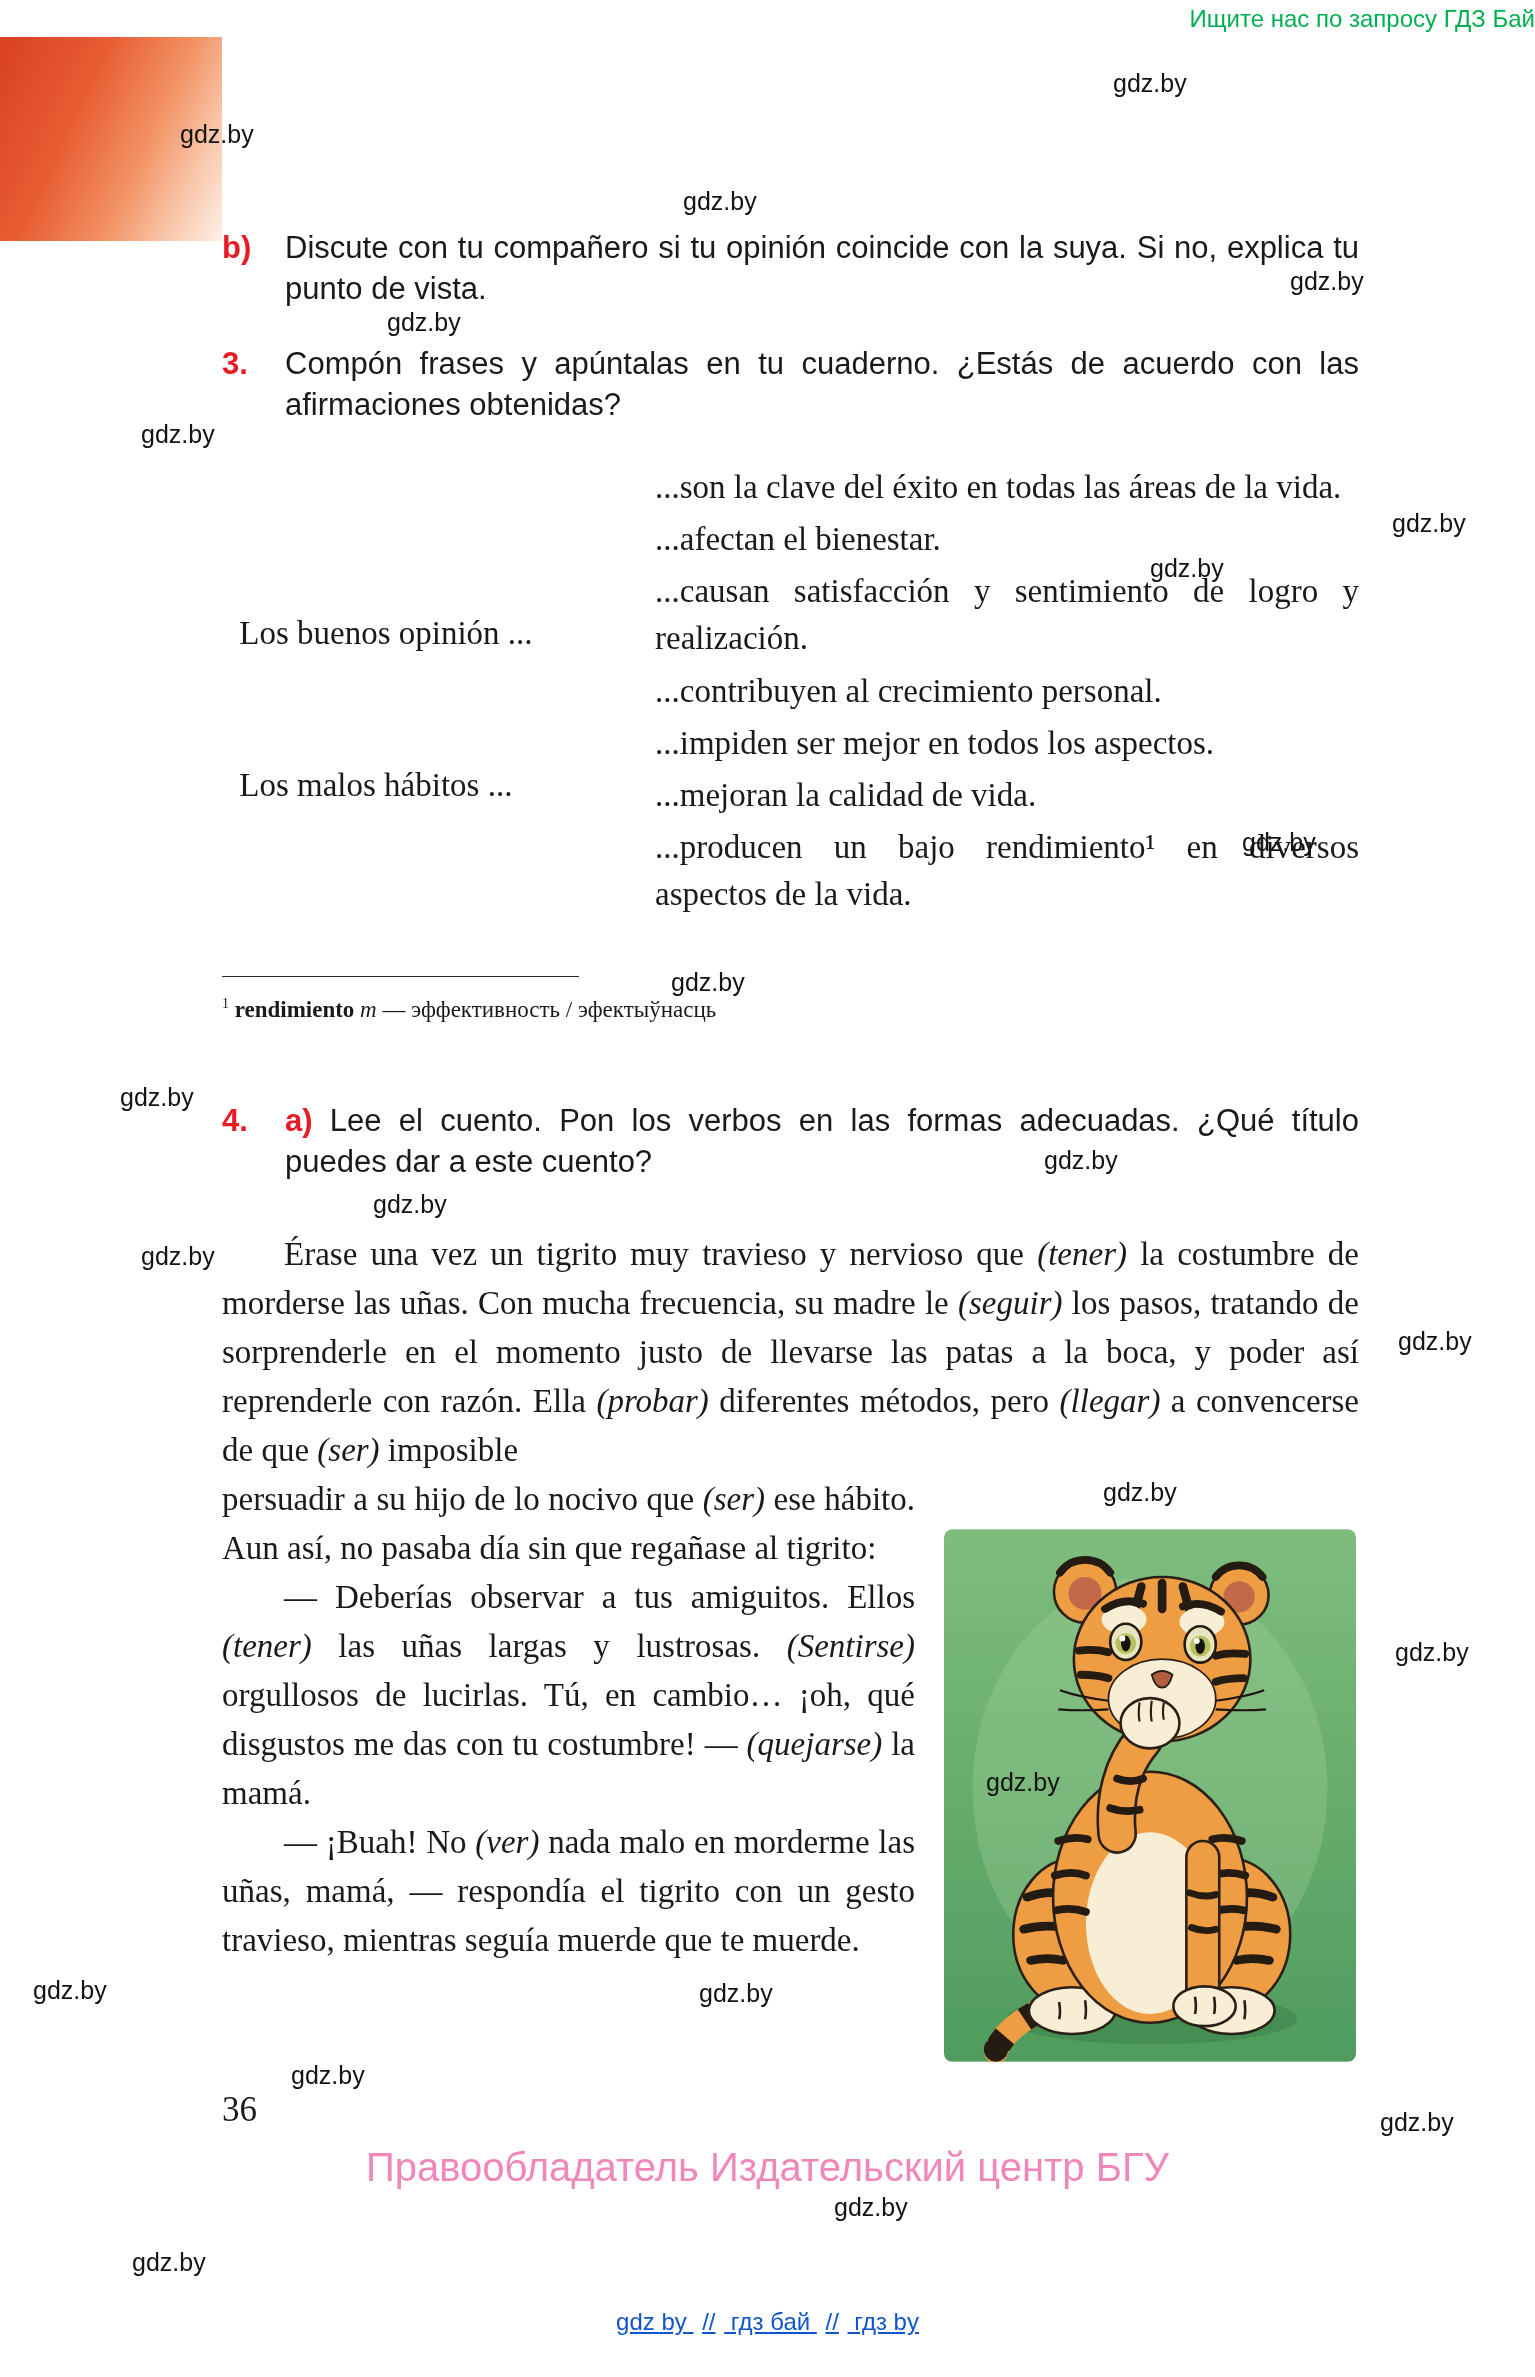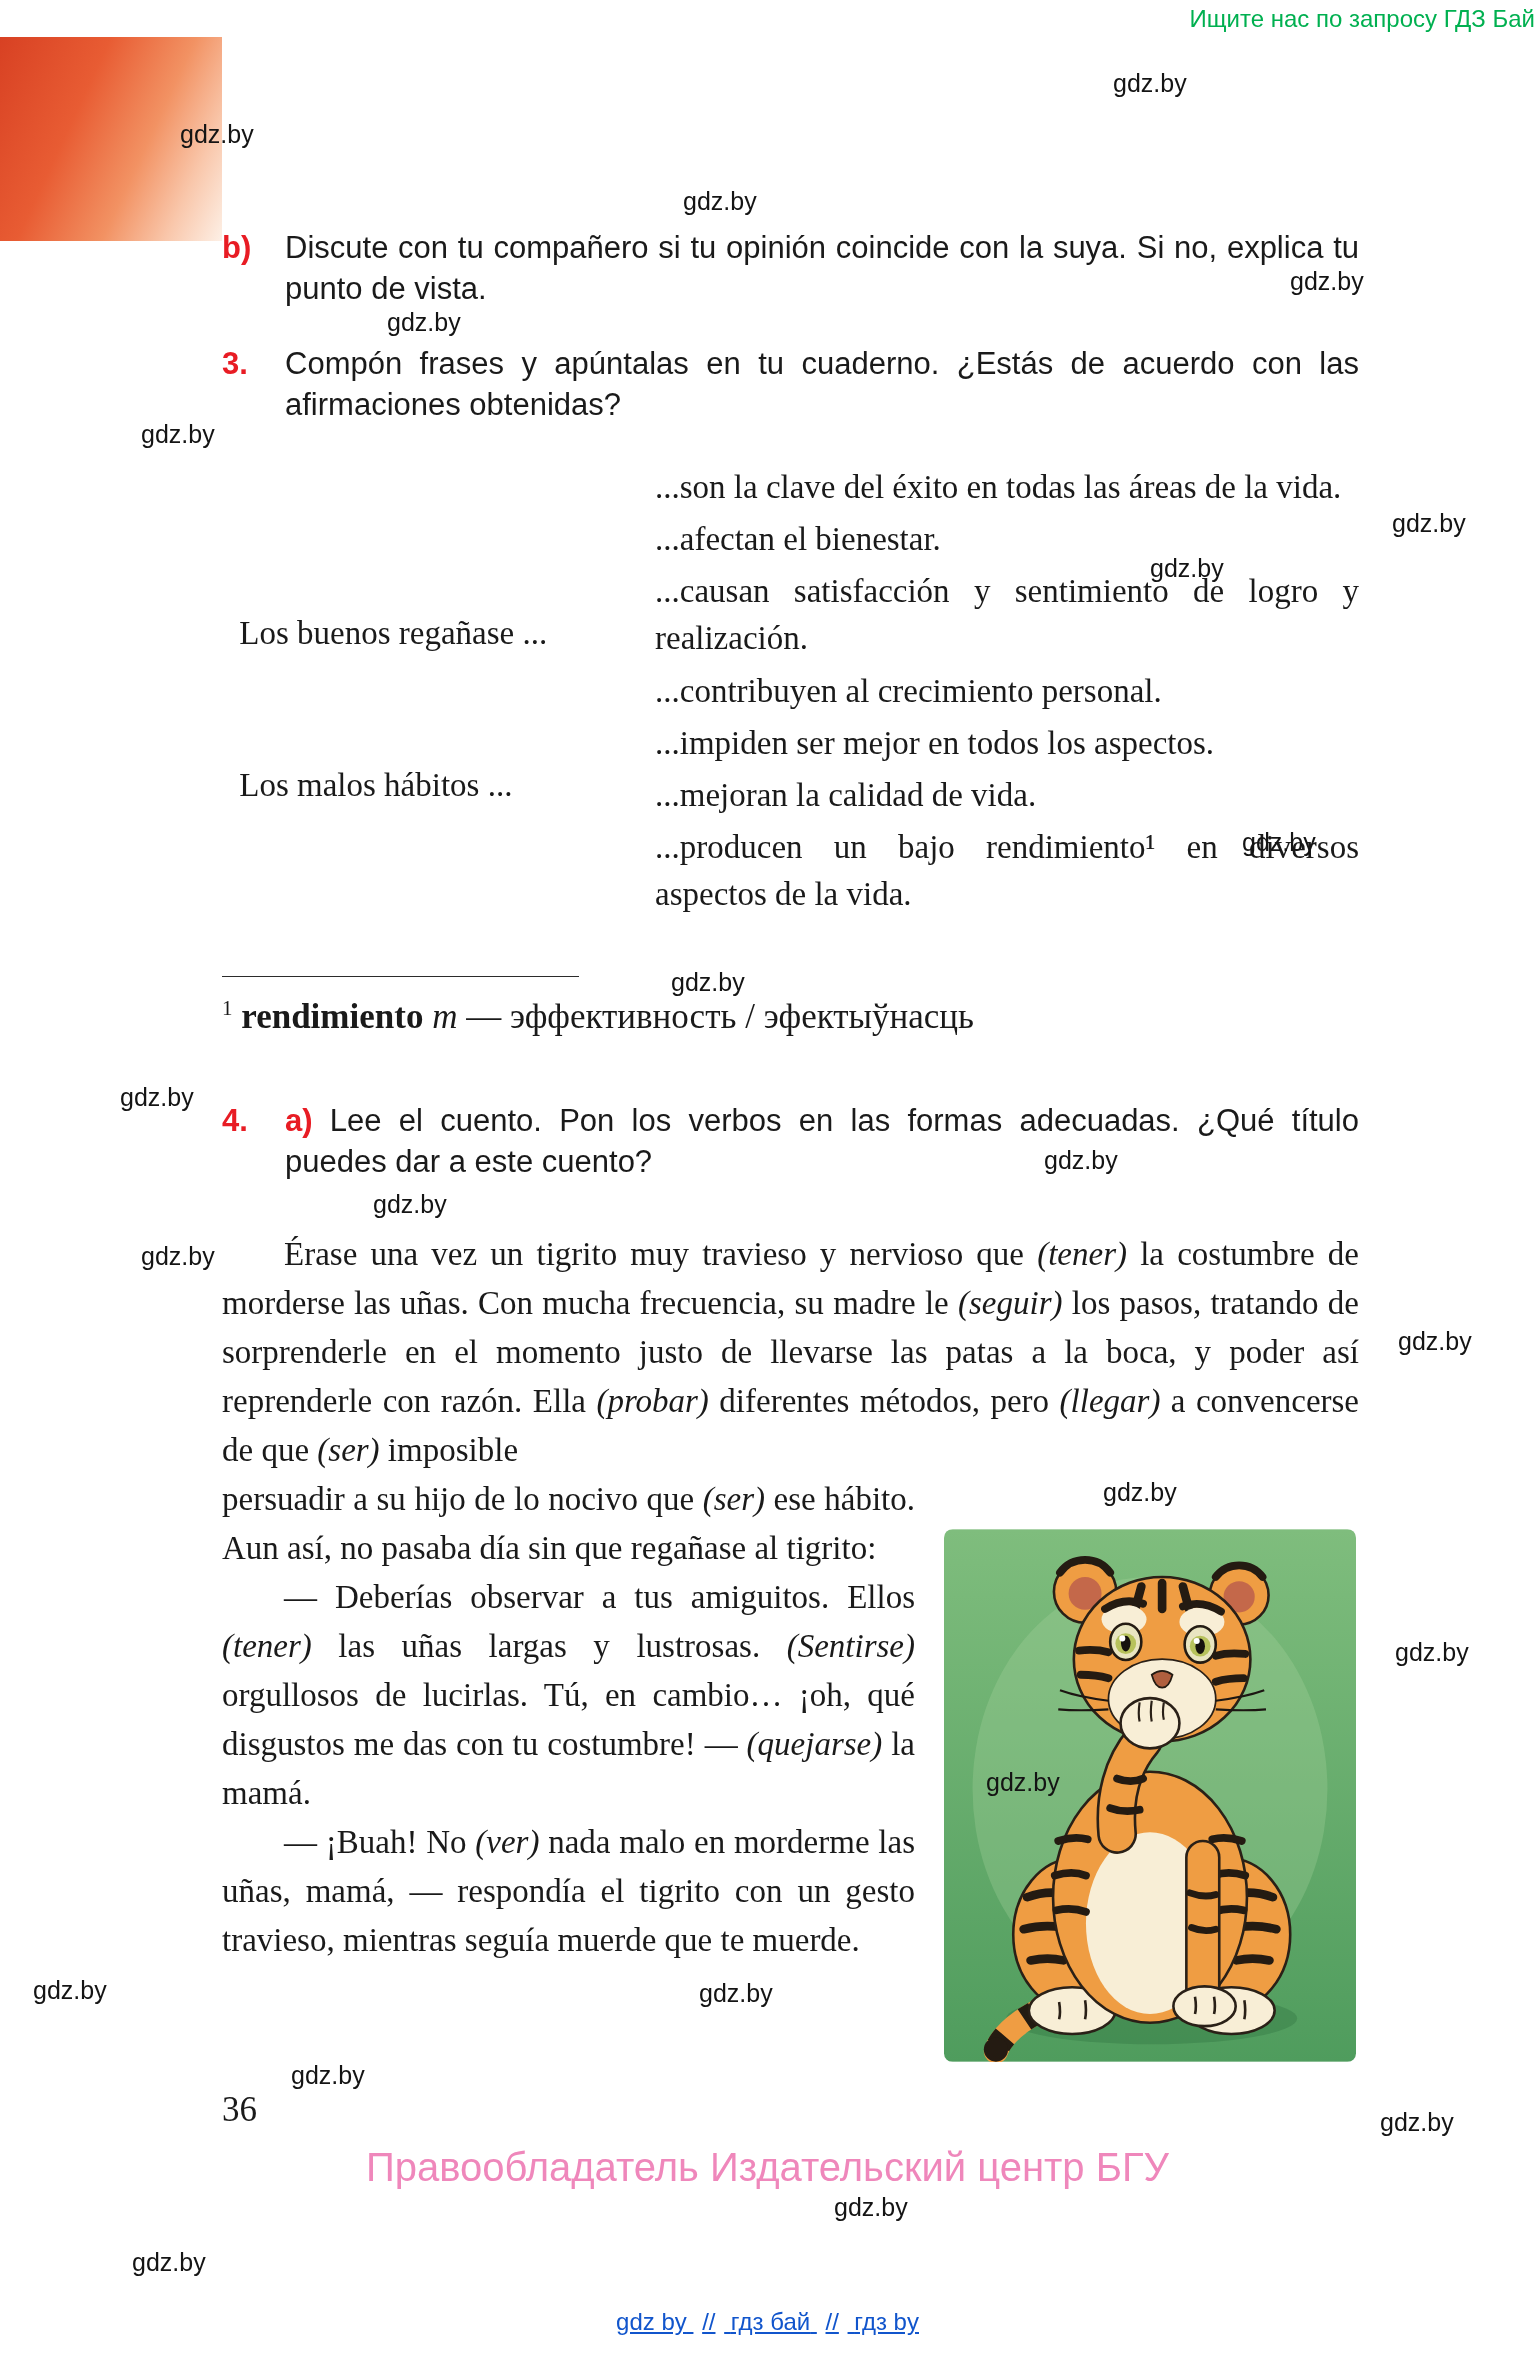--- a/index.html
+++ b/index.html
@@ -25,21 +25,21 @@
     font-family:"Liberation Sans", sans-serif; font-size:31px; line-height:41px;
   }
   .task .num { color:#e81c24; font-weight:bold; width:63px; flex:none; }
   .task .tbody { flex:1; text-align:justify; }
   .inline-label { color:#e81c24; font-weight:bold; }
   .habits { position:absolute; left:222px; top:464px; width:1137px; font-size:33px; line-height:47px; }
   .habits .left-label { position:absolute; left:17.3px; white-space:nowrap; }
   .habits .right-col { margin-left:433px; width:704px; }
   .habits .item { text-align:justify; margin-bottom:5.2px; }
   .footnote-rule { position:absolute; left:222px; top:976px; width:357px; border-top:1.7px solid #2b2b2b; }
-  .footnote { position:absolute; left:222px; top:996px; font-size:35px; }
+  .footnote { position:absolute; left:222px; top:996px; font-size:23px; }
   .footnote .sup { vertical-align:super; font-size:60%; }
   .footnote .term { font-weight:bold; }
   .footnote .gen { font-style:italic; }
   .story { position:absolute; left:222px; top:1230px; width:1137px; font-size:33px; line-height:49px; }
   .story p { text-align:justify; text-indent:62px; }
   .story .beside { width:693px; }
   .story .cont { text-indent:0; }
   .it { font-style:italic; }
   .tiger-box {
     position:absolute; left:944px; top:1529px; width:412px; height:533px;
@@ -97,21 +97,21 @@
     <span class="num">b)</span>
     <div class="tbody">Discute con tu compañero si tu opinión coincide con la suya. Si no, explica tu punto de vista.</div>
   </div>
 
   <div class="task" style="top:343px">
     <span class="num">3.</span>
     <div class="tbody">Compón frases y apúntalas en tu cuaderno. ¿Estás de acuerdo con las afirmaciones obtenidas?</div>
   </div>
 
   <div class="habits">
-    <span class="left-label" style="top:146px">Los buenos regañase ...</span>
+    <span class="left-label" style="top:146px">Los buenos opinión ...</span>
     <span class="left-label" style="top:298px">Los malos hábitos ...</span>
     <div class="right-col">
       <div class="item">...son la clave del éxito en todas las áreas de la vida.</div>
       <div class="item">...afectan el bienestar.</div>
       <div class="item">...causan satisfacción y sentimiento de logro y realización.</div>
       <div class="item">...contribuyen al crecimiento personal.</div>
       <div class="item">...impiden ser mejor en todos los aspectos.</div>
       <div class="item">...mejoran la calidad de vida.</div>
       <div class="item">...producen un bajo rendimiento¹ en diversos aspectos de la vida.</div>
     </div>

